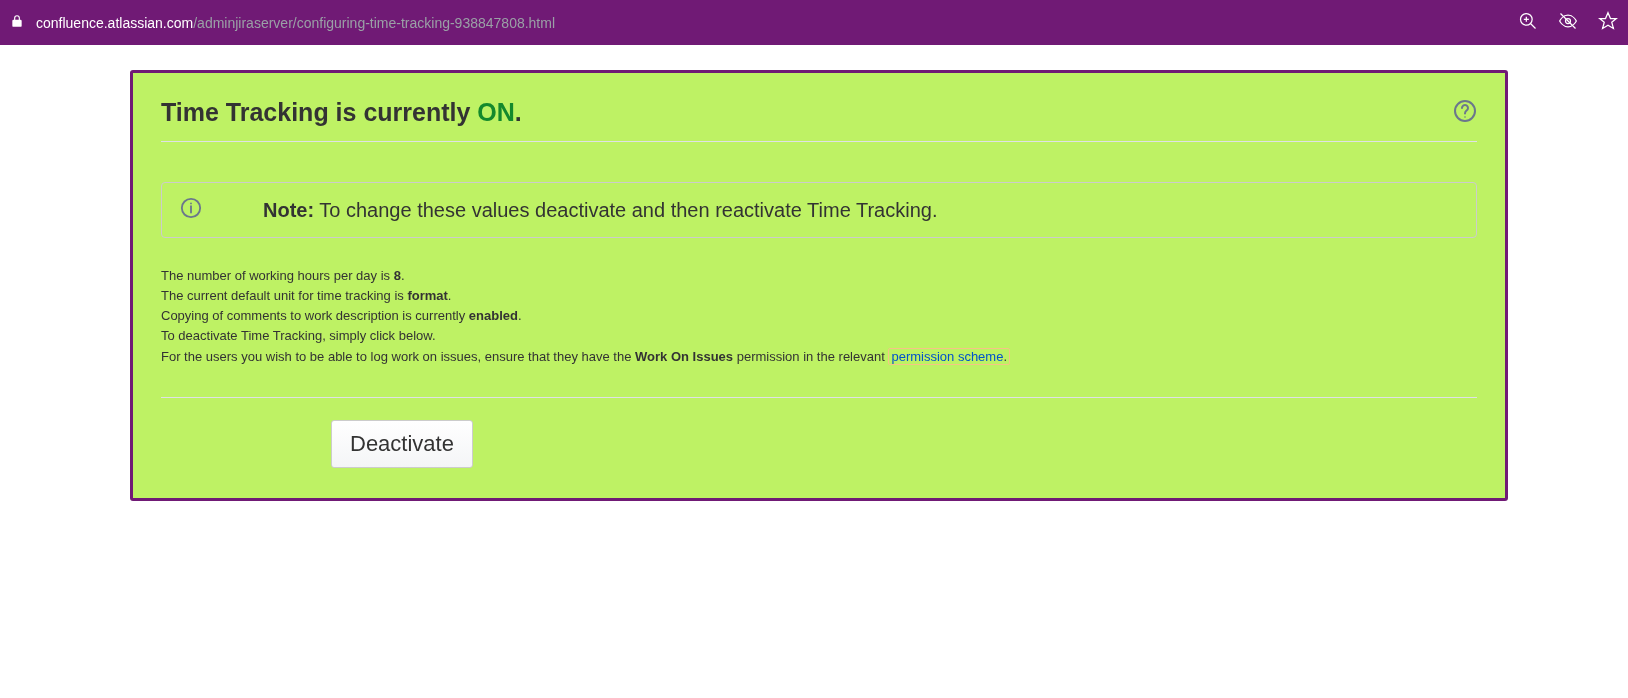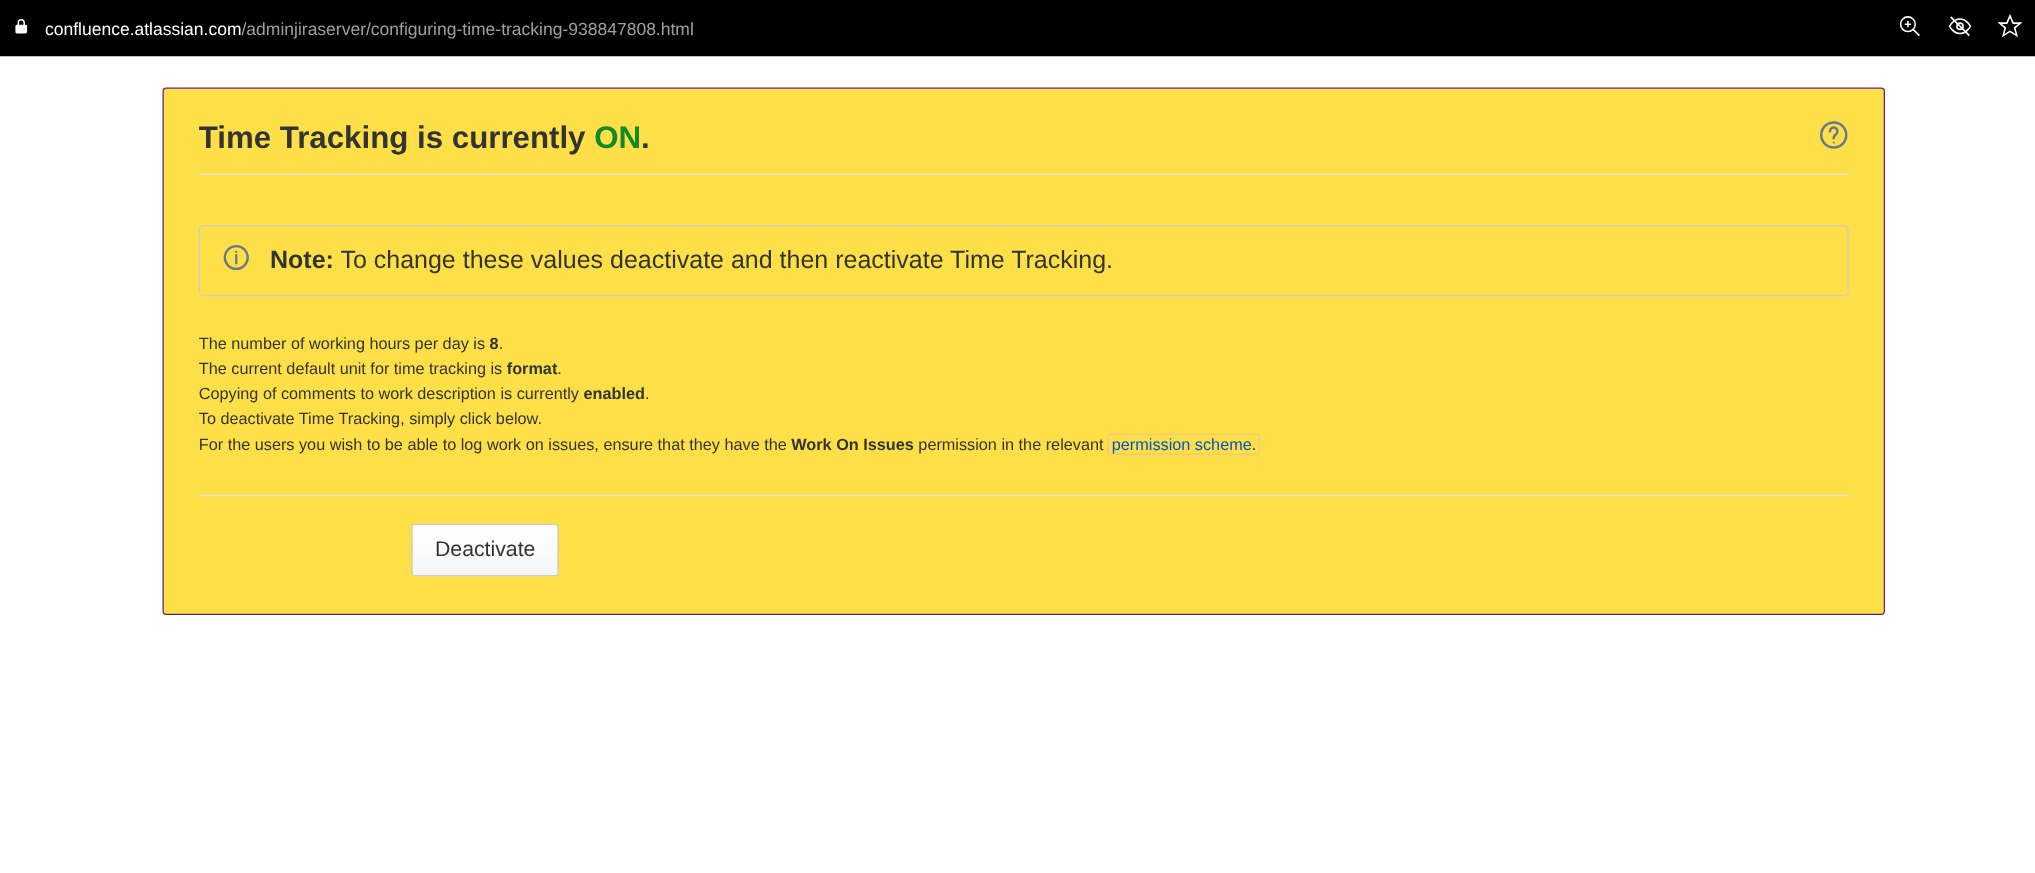--- a/index.html
+++ b/index.html
@@ -6,21 +6,21 @@
       margin: 0;
       padding: 0;
       box-sizing: border-box;
     }
     body {
       font-family: Arial, Helvetica, sans-serif;
       background: #ffffff;
       width: 1628px;
     }
     .address-bar {
-      background: #000000;
+      background: #701a75;
       height: 45px;
       display: flex;
       align-items: center;
       padding: 0 10px;
       color: #9aa0a6;
       font-size: 14px;
     }
     .address-bar .lock-icon {
       color: #ffffff;
       margin-right: 12px;
@@ -49,24 +49,24 @@
       height: 20px;
       fill: none;
       stroke: #ffffff;
       stroke-width: 1.5;
     }
     .page-container {
       padding: 25px 0 0 130px;
     }
     .panel {
       width: 1378px;
-      border: 1px solid #701a75;
+      border: 3px solid #701a75;
       border-radius: 3px;
       padding: 25px 28px 30px 28px;
-      background: #fde047;
+      background: #bef264;
     }
     .header-row {
       display: flex;
       justify-content: space-between;
       align-items: center;
       border-bottom: 1px solid #dfe1e6;
       padding-bottom: 14px;
       margin-bottom: 40px;
     }
     .page-title {
@@ -91,20 +91,21 @@
       gap: 16px;
       margin-bottom: 28px;
     }
     .note-box .info-icon svg {
       width: 22px;
       height: 22px;
     }
     .note-text {
       font-size: 20px;
       color: #333333;
+      margin-left: 45px;
     }
     .note-text strong {
       font-weight: bold;
     }
     .body-text {
       font-size: 13px;
       color: #333333;
       line-height: 1.55;
     }
     .body-text p {
@@ -130,21 +131,21 @@
       border-top: 1px solid #dfe1e6;
       padding-top: 22px;
       padding-left: 170px;
     }
     .deactivate-btn {
       background: #f4f5f7;
       background: linear-gradient(#ffffff, #f4f5f7);
       border: 1px solid #cccccc;
       border-radius: 3px;
       padding: 10px 18px;
-      font-size: 17px;
+      font-size: 22px;
       color: #333333;
       cursor: pointer;
     }
   </style>
 </head>
 <body>
 
 <div class="address-bar">
   <span class="lock-icon">
     <svg width="14" height="14" viewBox="0 0 24 24" fill="#ffffff">

